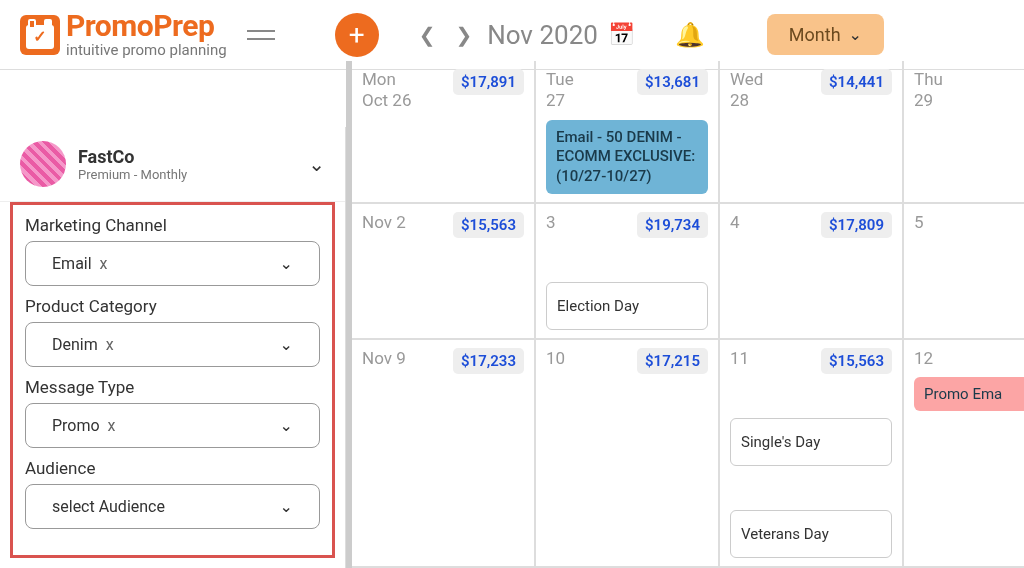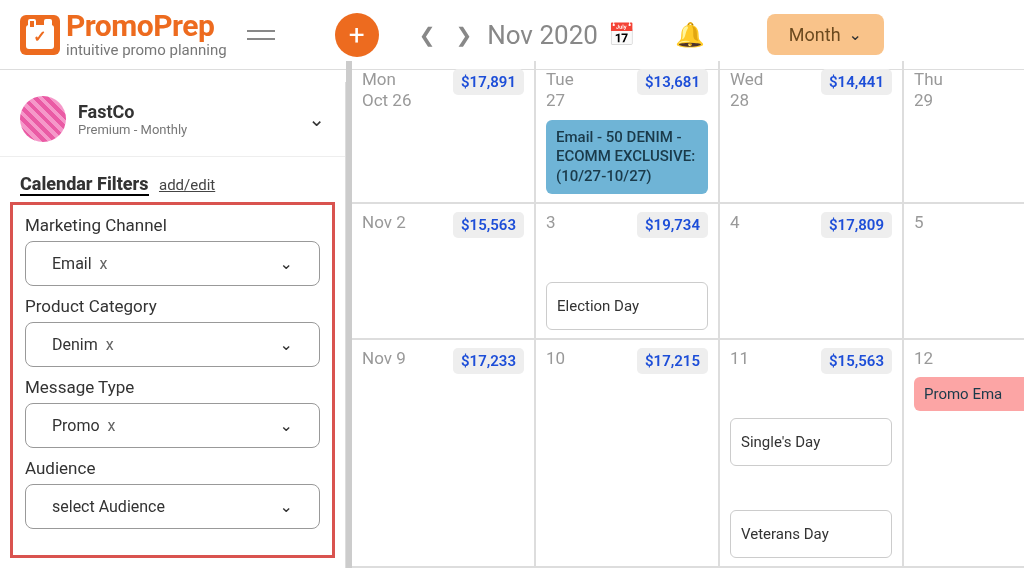--- a/index.html
+++ b/index.html
@@ -99,24 +99,20 @@
 <div class="main">
   <div class="sidebar">
     <div class="org-row">
       <div class="org-avatar"></div>
       <div class="org-info">
         <div class="org-name">FastCo</div>
         <div class="org-plan">Premium - Monthly</div>
       </div>
       <div class="org-chevron">⌄</div>
     </div>
-    <div class="filters-header">
-      <b>Calendar Filters</b>
-      <a>add/edit</a>
-    </div>
     <div class="filter-box" id="filter-box">
         <div class="filter-group">
           <div class="filter-label">Marketing Channel</div>
           <div class="filter-select">
             <span class="filter-value">Email<span class="x"> x</span></span>
             <span class="chev">⌄</span>
           </div>
         </div>
         <div class="filter-group">
           <div class="filter-label">Product Category</div>

